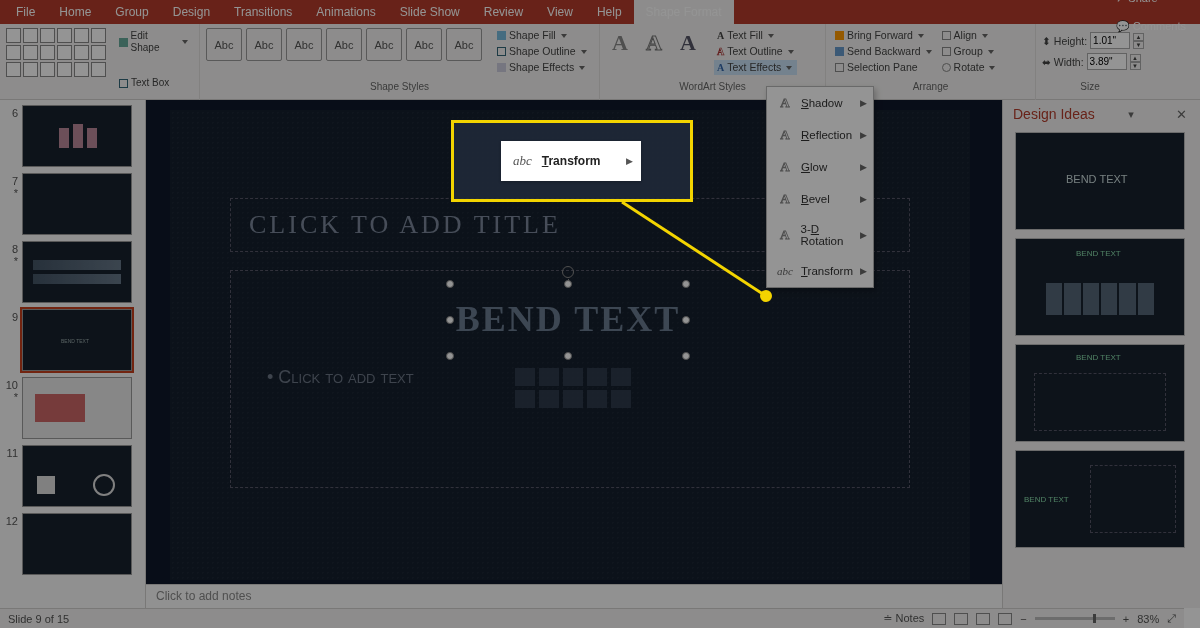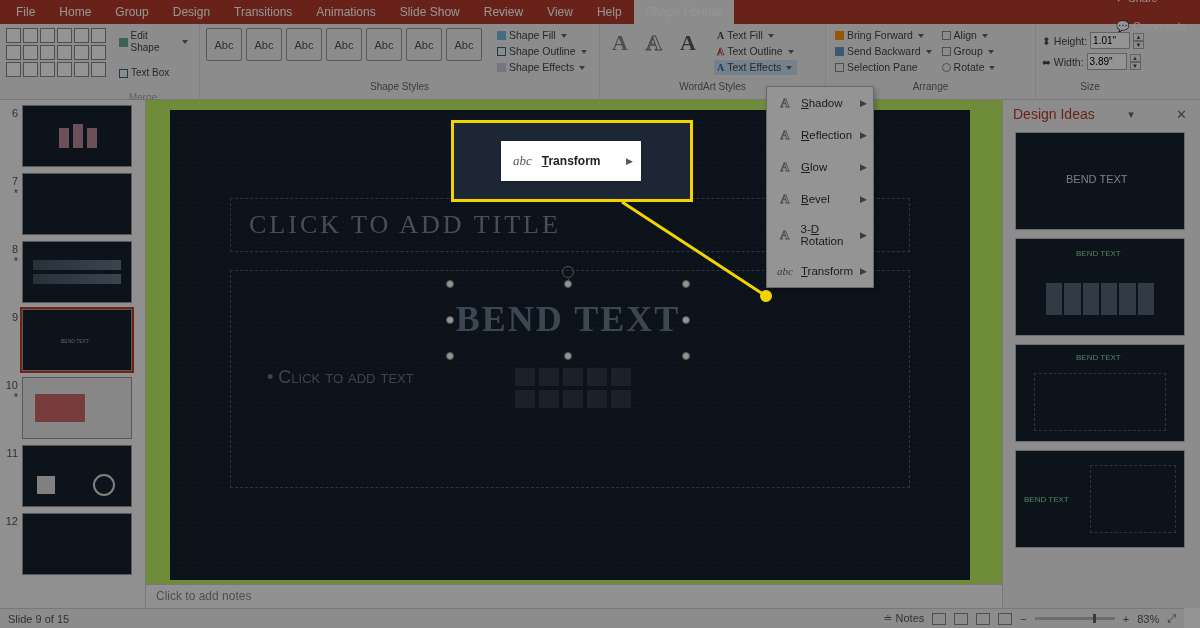--- a/index.html
+++ b/index.html
@@ -17,21 +17,21 @@
 
   
   .ribbon { height: 76px; background: #f3f2f1; border-bottom: 1px solid #d0cfce; display: flex; }
   .group { border-right: 1px solid #e1dfdd; padding: 2px 6px 0 6px; display: flex; flex-direction: column; height: 76px; }
   .group-body { flex: 1; display: flex; align-items: flex-start; gap: 4px; padding-top: 2px; }
   .group-label { text-align: center; font-size: 10px; color: #666; padding-bottom: 8px; }
 
   
   .shape-gallery { display: grid; grid-template-columns: repeat(6, 15px); grid-auto-rows: 15px; gap: 2px; }
   .shape-gallery .s { width: 15px; height: 15px; border: 1px solid #888; background: #fff; }
-  .small-btns { display: flex; flex-direction: column; gap: 9px; margin-left: 4px; }
+  .small-btns { display: flex; flex-direction: column; gap: 19px; margin-left: 4px; }
   .small-btn { font-size: 10px; padding: 1px 4px; border: 1px solid transparent; display: flex; align-items: center; gap: 3px; line-height: 12px; }
   .small-btn.disabled { color: #aaa; }
 
   
   .style-gallery { display: flex; gap: 4px; }
   .style-sw { width: 36px; height: 33px; border: 1px solid #999; display: flex; align-items: center; justify-content: center; font-size: 11px; color: #555; border-radius: 2px; }
   .fill-col { display: flex; flex-direction: column; gap: 1px; margin-left: 8px; }
   .fill-btn { font-size: 10.5px; padding: 1px 3px; display: flex; align-items: center; gap: 3px; line-height: 13px; }
 
   
@@ -53,21 +53,21 @@
 
   
   .work { position: absolute; top: 100px; bottom: 20px; left: 0; right: 0; display: flex; }
   .thumbs { width: 146px; background: #f9f9f9; border-right: 1px solid #d0cfce; overflow: hidden; padding-top: 2px; }
   .thumb-row { display: flex; align-items: flex-start; padding: 3px 4px 3px 2px; gap: 4px; }
   .thumb-num { width: 16px; text-align: right; font-size: 11px; color: #555; padding-top: 2px; }
   .thumb { width: 110px; height: 62px; background: #17212e; border: 1px solid #999; position: relative; }
   .thumb.sel { outline: 2px solid #c43e1c; }
   .thumb .tiny { position: absolute; color: #9aa; font-size: 5px; }
 
-  .editor { flex: 1; background: #bef264; position: relative; overflow: hidden; }
+  .editor { flex: 1; background: #0f172a; position: relative; overflow: hidden; }
   .slide { position: absolute; left: 24px; top: 10px; width: 800px; height: 470px; background: #16202d; background-image: radial-gradient(rgba(255,255,255,0.03) 1px, transparent 1px); background-size: 5px 5px; }
   .title-box { position: absolute; left: 60px; top: 88px; right: 60px; height: 54px; border: 1px dashed #556; display: flex; align-items: center; padding-left: 18px; }
   .title-box span { font: 26px "Segoe UI Light"; color: #7a8699; letter-spacing: 3px; }
   .content-box { position: absolute; left: 60px; top: 160px; right: 60px; bottom: 92px; border: 1px dashed #556; }
   .bullet { position: absolute; left: 36px; top: 96px; color: #6b7585; font-size: 18px; font-variant: small-caps; }
   .bullet::before { content: "• "; }
 
   .wa-shape { position: absolute; left: 280px; top: 174px; width: 236px; height: 72px; }
   .wa-text { font: 700 36px "Segoe UI"; color: #6a7a8f; letter-spacing: 2px; text-align: center; padding-top: 14px; }
   .handle { position: absolute; width: 8px; height: 8px; background: #fff; border-radius: 50%; border: 1px solid #888; }

